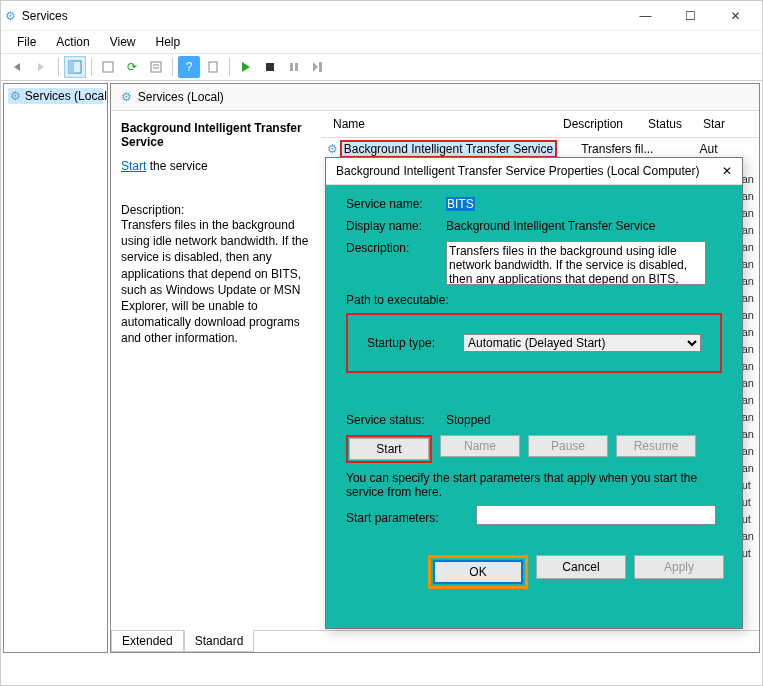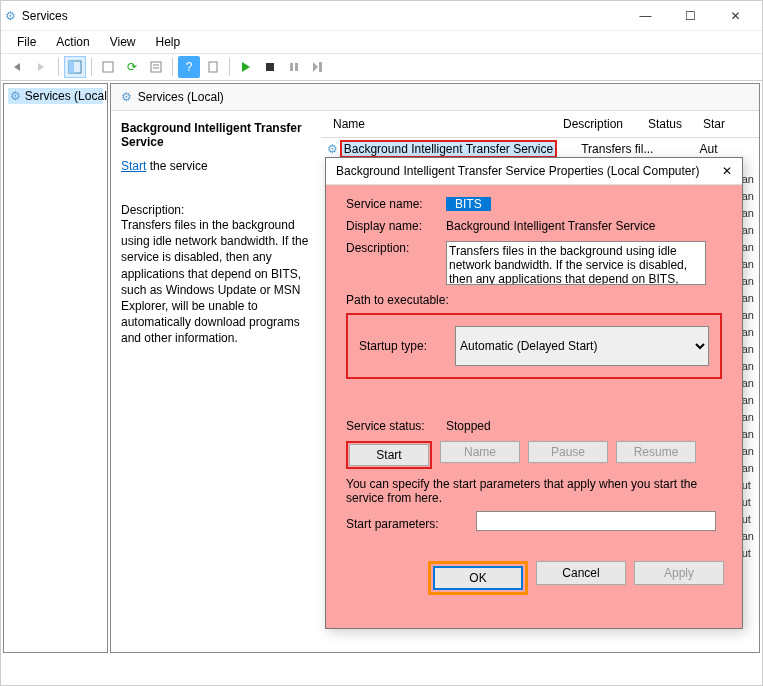--- a/index.html
+++ b/index.html
@@ -24,32 +24,32 @@
 .detail-pane a { color: #0066cc; text-decoration: underline; }
 .detail-pane .desc-label { margin-top: 30px; }
 .list-pane { flex: 1; }
 .list-head { display: flex; padding: 4px 6px; border-bottom: 1px solid #ddd; }
 .list-head > div { padding: 2px 6px; }
 .list-row { display: flex; padding: 2px 6px; align-items: center; }
 .list-row .nm { border: 2px solid #e02020; padding: 0 2px; background: #cce8ff; }
 .tabs { display: flex; border-top: 1px solid #ccc; }
 .tabs span { padding: 3px 10px; border: 1px solid #ccc; margin-top: -1px; background: #fff; }
 .tabs span.active { border-top: 1px solid #fff; }
-.dialog { position: absolute; left: 324px; top: 156px; width: 418px; height: 472px; background: #fca5a5; border: 1px solid #777; box-shadow: 3px 3px 12px rgba(0,0,0,0.2); z-index: 100; }
+.dialog { position: absolute; left: 324px; top: 156px; width: 418px; height: 472px; background: #14b8a6; border: 1px solid #777; box-shadow: 3px 3px 12px rgba(0,0,0,0.2); z-index: 100; }
 .dlg-title { background: #fff; padding: 6px 10px; display: flex; border-bottom: 1px solid #ddd; }
 .dlg-tabs { display: flex; margin: 8px 10px 0 10px; border-bottom: 1px solid #ccc; }
 .dlg-tabs span { padding: 3px 10px; border: 1px solid #ccc; border-bottom: none; margin-right: 2px; background: #f0f0f0; position: relative; top: 1px; }
 .dlg-tabs span.active { background: #f0f0f0; border-bottom: 1px solid #f0f0f0; }
 .dlg-body { padding: 12px 20px; }
 .field-row { display: flex; margin-bottom: 8px; align-items: flex-start; }
 .field-row .lbl { width: 100px; }
-.sel-text { background: #0078d7; color: #fff; padding: 0 9px; }
+.sel-text { background: #0078d7; color: #fff; padding: 0 1px; }
 textarea.desc-box { width: 260px; height: 44px; font-family: inherit; font-size: 12px; resize: none; border: 1px solid #888; padding: 2px; background: #fff; overflow-y: scroll; }
-.startup-row { border: 2px solid #e02020; padding: 11px; display: flex; align-items: center; margin-top: 6px; }
-.startup-row select { flex: 1; height: 40px; border: 1px solid #888; }
+.startup-row { border: 2px solid #e02020; padding: 19px; display: flex; align-items: center; margin-top: 6px; }
+.startup-row select { flex: 1; height: 18px; border: 1px solid #888; }
 .svc-buttons { display: flex; gap: 8px; margin: 8px 0; }
 .svc-buttons button { width: 80px; height: 22px; border: 1px solid #aaa; background: #e8e8e8; }
 .svc-buttons button:disabled { color: #999; }
 .start-btn-box { border: 2px solid #e02020; padding: 1px; display: inline-block; }
 .dlg-footer { display: flex; justify-content: flex-end; gap: 8px; padding: 10px 18px; }
 .dlg-footer button { width: 90px; height: 24px; border: 1px solid #aaa; background: #e8e8e8; }
 .ok-box { border: 3px solid #ff8c00; padding: 2px; display: inline-block; }
 .ok-box button { border: 2px solid #0078d7; background: #e8e8e8; }
 input.param { width: 240px; height: 20px; border: 1px solid #888; }
 .gear-icon { color: #5a9fd4; }
@@ -168,20 +168,24 @@
           <div style="width:30px">Star</div>
         </div>
         <div class="list-row">
           <span class="gear-icon" style="margin-right:2px">⚙</span>
           <span class="nm">Background Intelligent Transfer Service</span>
           <span style="margin-left:24px">Transfers fil...</span>
           <span style="margin-left:46px">Aut</span>
         </div>
       </div>
     </div>
+    <div class="tabs">
+      <span>Extended</span>
+      <span class="active">Standard</span>
+    </div>
   </div>
 </div>
 
 <div class="visible-rows" id="clipcol">an<br>an<br>an<br>an<br>an<br>an<br>an<br>an<br>an<br>an<br>an<br>an<br>an<br>an<br>an<br>an<br>an<br>an<br>ut<br>ut<br>ut<br>an<br>ut</div>
 
 <div class="dialog">
   <div class="dlg-title">
     <span style="flex:1">Background Intelligent Transfer Service Properties (Local Computer)</span>
     <span>✕</span>
   </div>

